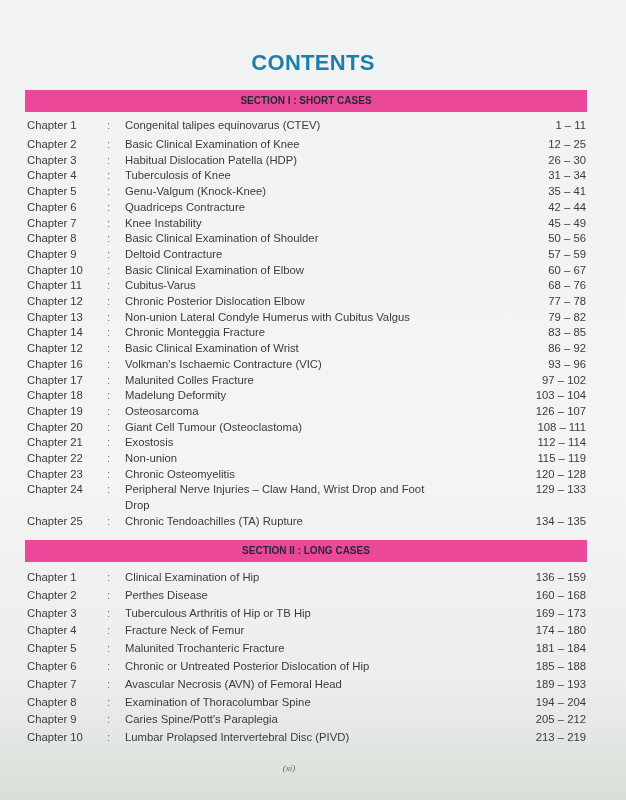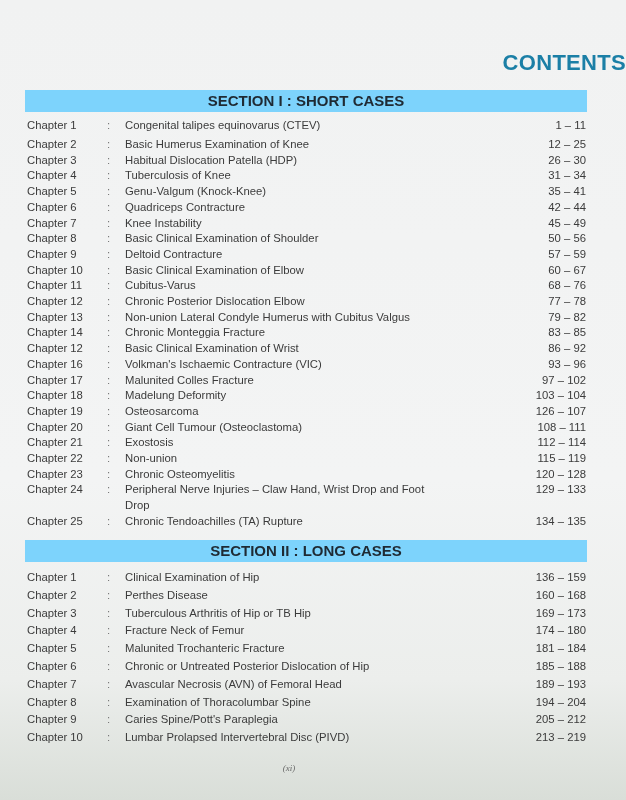--- a/index.html
+++ b/index.html
@@ -5,27 +5,27 @@
     html, body { margin: 0; padding: 0; }
     body {
       width: 626px; height: 800px; overflow: hidden;
       background: linear-gradient(180deg, #f1f2f2 0%, #f3f4f4 60%, #eceeec 85%, #d9ded8 100%);
       font-family: "Liberation Sans", sans-serif;
       color: #3a3a3a;
       position: relative;
     }
     .page { position: absolute; left: 0; top: 0; width: 626px; height: 800px; }
     .title {
-      position: absolute; top: 50px; left: 0; width: 626px; text-align: right;
+      position: absolute; top: 50px; left: 0; width: 626px; text-align: center;
       font-size: 22px; font-weight: bold; color: #1b7fa6; letter-spacing: 0.3px;
     }
     .section-bar {
       position: absolute; left: 25px; width: 562px; height: 22px;
-      background: #7dd3fc;
-      text-align: center; font-weight: bold; font-size: 15px; color: #1f2a33;
+      background: #ec4899;
+      text-align: center; font-weight: bold; font-size: 10px; color: #1f2a33;
       line-height: 22px;
     }
     .rows { position: absolute; left: 0; width: 626px; }
     .row { position: relative; font-size: 11.3px; line-height: 15.6px; color: #3b3b3b; }
     .row .ch { position: absolute; left: 27px; top: 0; }
     .row .colon { position: absolute; left: 107px; top: 0; color: #777; }
     .row .tt { position: absolute; left: 125px; top: 0; width: 300px; }
     .row .pg { position: absolute; right: 40px; top: 0; text-align: right; }
     .footer {
       position: absolute; top: 763px; left: 0; width: 578px; text-align: center;
@@ -42,21 +42,21 @@
   <div class="rows" id="rows0" style="top:118px">
       <div class="row" style="position: absolute; top: 0px; width: 626px;">
         <span class="ch">Chapter 1</span>
         <span class="colon">:</span>
         <span class="tt">Congenital talipes equinovarus (CTEV)</span>
         <span class="pg">1 – 11</span>
       </div>
       <div class="row" style="position: absolute; top: 19px; width: 626px;">
         <span class="ch">Chapter 2</span>
         <span class="colon">:</span>
-        <span class="tt">Basic Humerus Examination of Knee</span>
+        <span class="tt">Basic Clinical Examination of Knee</span>
         <span class="pg">12 – 25</span>
       </div>
       <div class="row" style="position: absolute; top: 34.7px; width: 626px;">
         <span class="ch">Chapter 3</span>
         <span class="colon">:</span>
         <span class="tt">Habitual Dislocation Patella (HDP)</span>
         <span class="pg">26 – 30</span>
       </div>
       <div class="row" style="position: absolute; top: 50.4px; width: 626px;">
         <span class="ch">Chapter 4</span>

